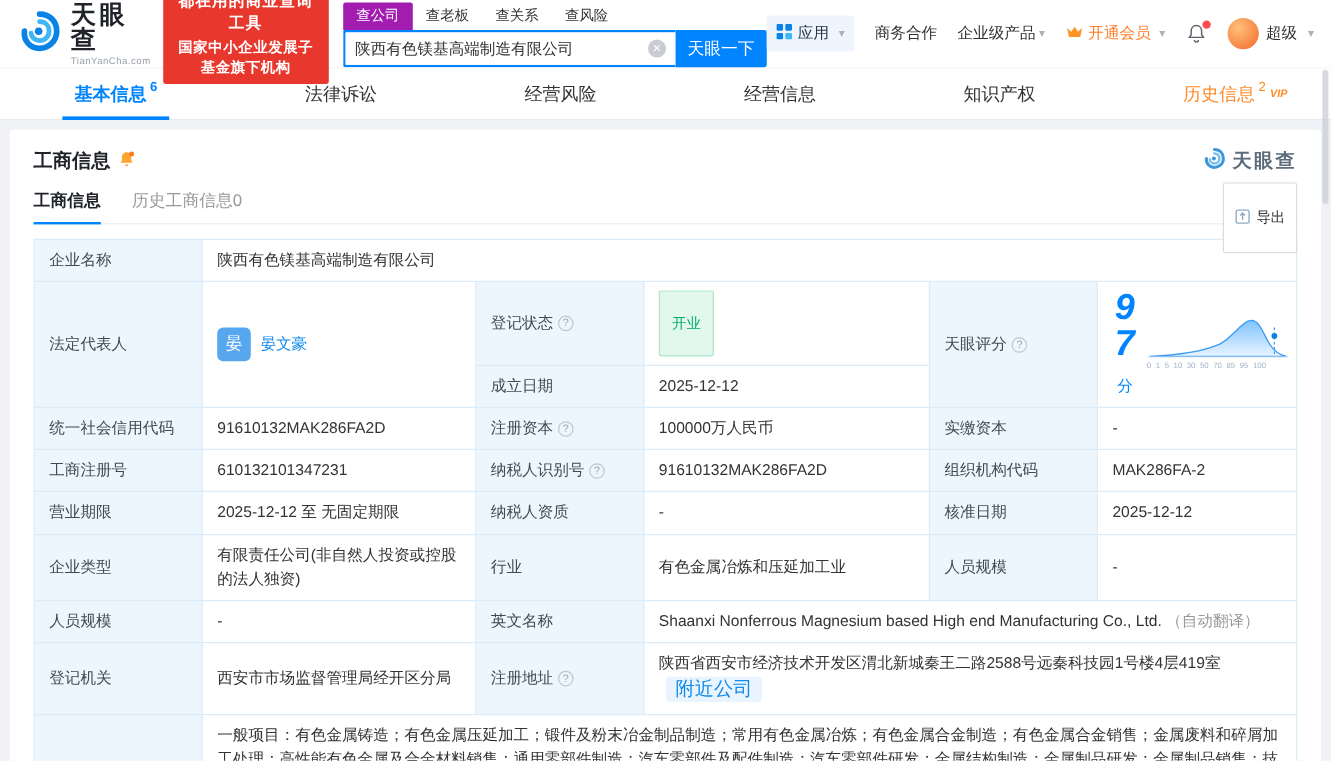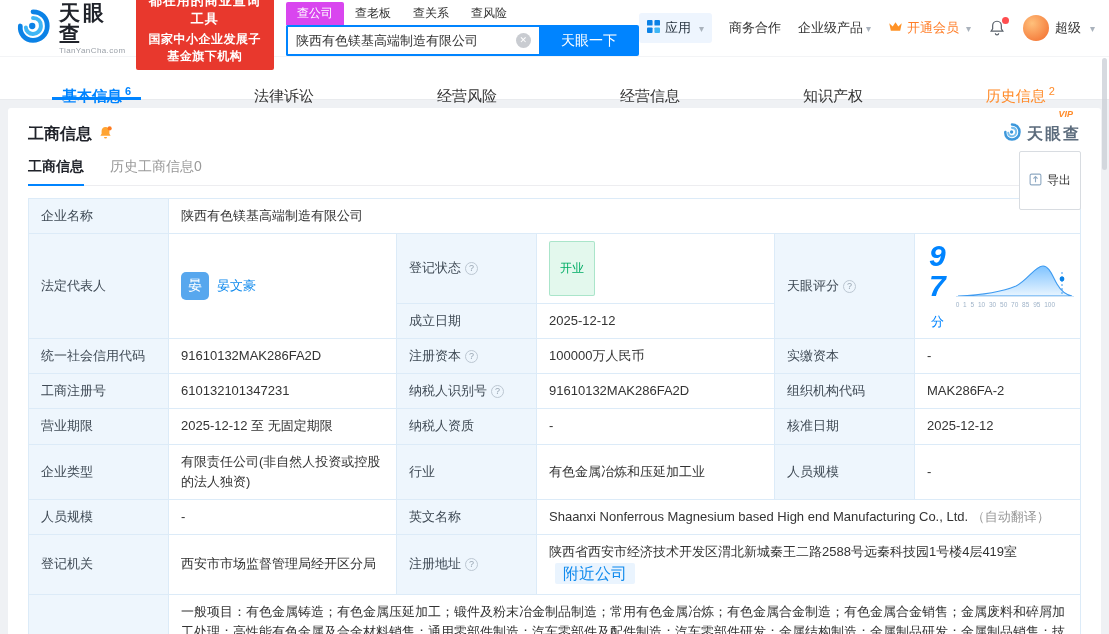--- a/index.html
+++ b/index.html
@@ -12,40 +12,40 @@
   .logo-text { display:flex; flex-direction:column; line-height:1; }
   .logo-cn { font-size:21px; font-weight:bold; color:#20232a; letter-spacing:3px; }
   .logo-en { font-size:8px; color:#9aa0a8; margin-top:3px; letter-spacing:.4px; }
   .slogan { background:#e8382d; color:#fff; text-align:center; padding:5px 9px; margin-left:10px; border-radius:2px; }
   .slogan-1 { font-size:13px; font-weight:bold; letter-spacing:1px; }
   .slogan-2 { font-size:12px; margin-top:3px; letter-spacing:.5px;font-weight:bold; }
 
   .search-wrap { margin-left:12px; align-self:flex-start; margin-top:2px; }
   .search-tabs { display:flex; }
   .search-tab { font-size:12px; padding:3px 11px; color:#333; cursor:pointer; }
-  .search-tab.active { background:#d946ef; color:#fff; border-radius:2px 2px 0 0; }
+  .search-tab.active { background:#a21caf; color:#fff; border-radius:2px 2px 0 0; }
   .search-row { display:flex; height:31px; width:353px; }
   .search-box { flex:1; border:2px solid #0084ff; border-right:none; border-radius:2px 0 0 2px; display:flex; align-items:center; background:#fff; padding:0 8px; }
   .search-box input { border:none; outline:none; flex:1; font-size:13px; color:#333; font-family:inherit; background:transparent; }
   .clear-btn { width:15px; height:15px; border-radius:50%; background:#c9ccd1; color:#fff; font-size:9px; line-height:15px; text-align:center; cursor:pointer; flex:none; }
-  .search-btn { width:100px; background:#0084ff; color:#fff; font-size:14px; display:flex; align-items:center; justify-content:center; border-radius:0 2px 2px 0; cursor:pointer; }
+  .search-btn { width:76px; background:#0084ff; color:#fff; font-size:14px; display:flex; align-items:center; justify-content:center; border-radius:0 2px 2px 0; cursor:pointer; }
 
   .topnav { margin-left:auto; display:flex; align-items:center; gap:17px; font-size:13px; white-space:nowrap; }
   .apps-chip { display:flex; align-items:center; gap:5px; background:#eef5fe; padding:6px 8px; border-radius:3px; cursor:pointer; color:#2a3642; }
   .nav-item { cursor:pointer; color:#333; display:flex; align-items:center; }
   .caret { color:#aab2bc; font-size:10px; margin-left:3px; }
   .vip-link { color:#ff7d27; display:flex; align-items:center; gap:4px; cursor:pointer; }
   .bell-wrap { position:relative; cursor:pointer; display:flex; }
   .bell-dot { position:absolute; top:-2px; right:-3px; width:7px; height:7px; background:#ff4d4f; border-radius:50%; }
   .user { display:flex; align-items:center; gap:6px; cursor:pointer; }
   .avatar { width:26px; height:26px; border-radius:50%; background:radial-gradient(circle at 35% 32%, #ffc07b, #f2692a); flex:none; }
 
   
   .pagetabs { height:44px; background:#fff; border-top:1px solid #f3f4f6; border-bottom:1px solid #e9ebee; display:flex; align-items:stretch; justify-content:space-between; padding:0 50px 0 58px; }
-  .ptab { display:flex; align-items:center; position:relative; font-size:15px; color:#333; cursor:pointer; padding:0 4px;margin-top:36px; }
+  .ptab { display:flex; align-items:center; position:relative; font-size:15px; color:#333; cursor:pointer; padding:0 4px; }
   .ptab .cnt { font-size:11px; margin-left:3px; transform:translateY(-5px); color:#0084ff; }
   .ptab.active { color:#0084ff; font-weight:bold; }
   .ptab.active::after { content:""; position:absolute; left:-6px; right:-6px; bottom:-1px; height:3px; background:#0084ff; }
   .ptab.vip { color:#ff8b2a; }
   .ptab.vip .cnt { color:#ff8b2a; }
   .vip-flag { position:absolute; top:16px; right:-14px; font-size:9px; color:#ff8b2a; font-weight:bold; font-style:italic; }
 
   
   .card { margin:8px 8px 0; background:#fff; border-radius:3px; padding:14px 20px 10px; }
   .card-head { display:flex; align-items:center; justify-content:space-between; }

